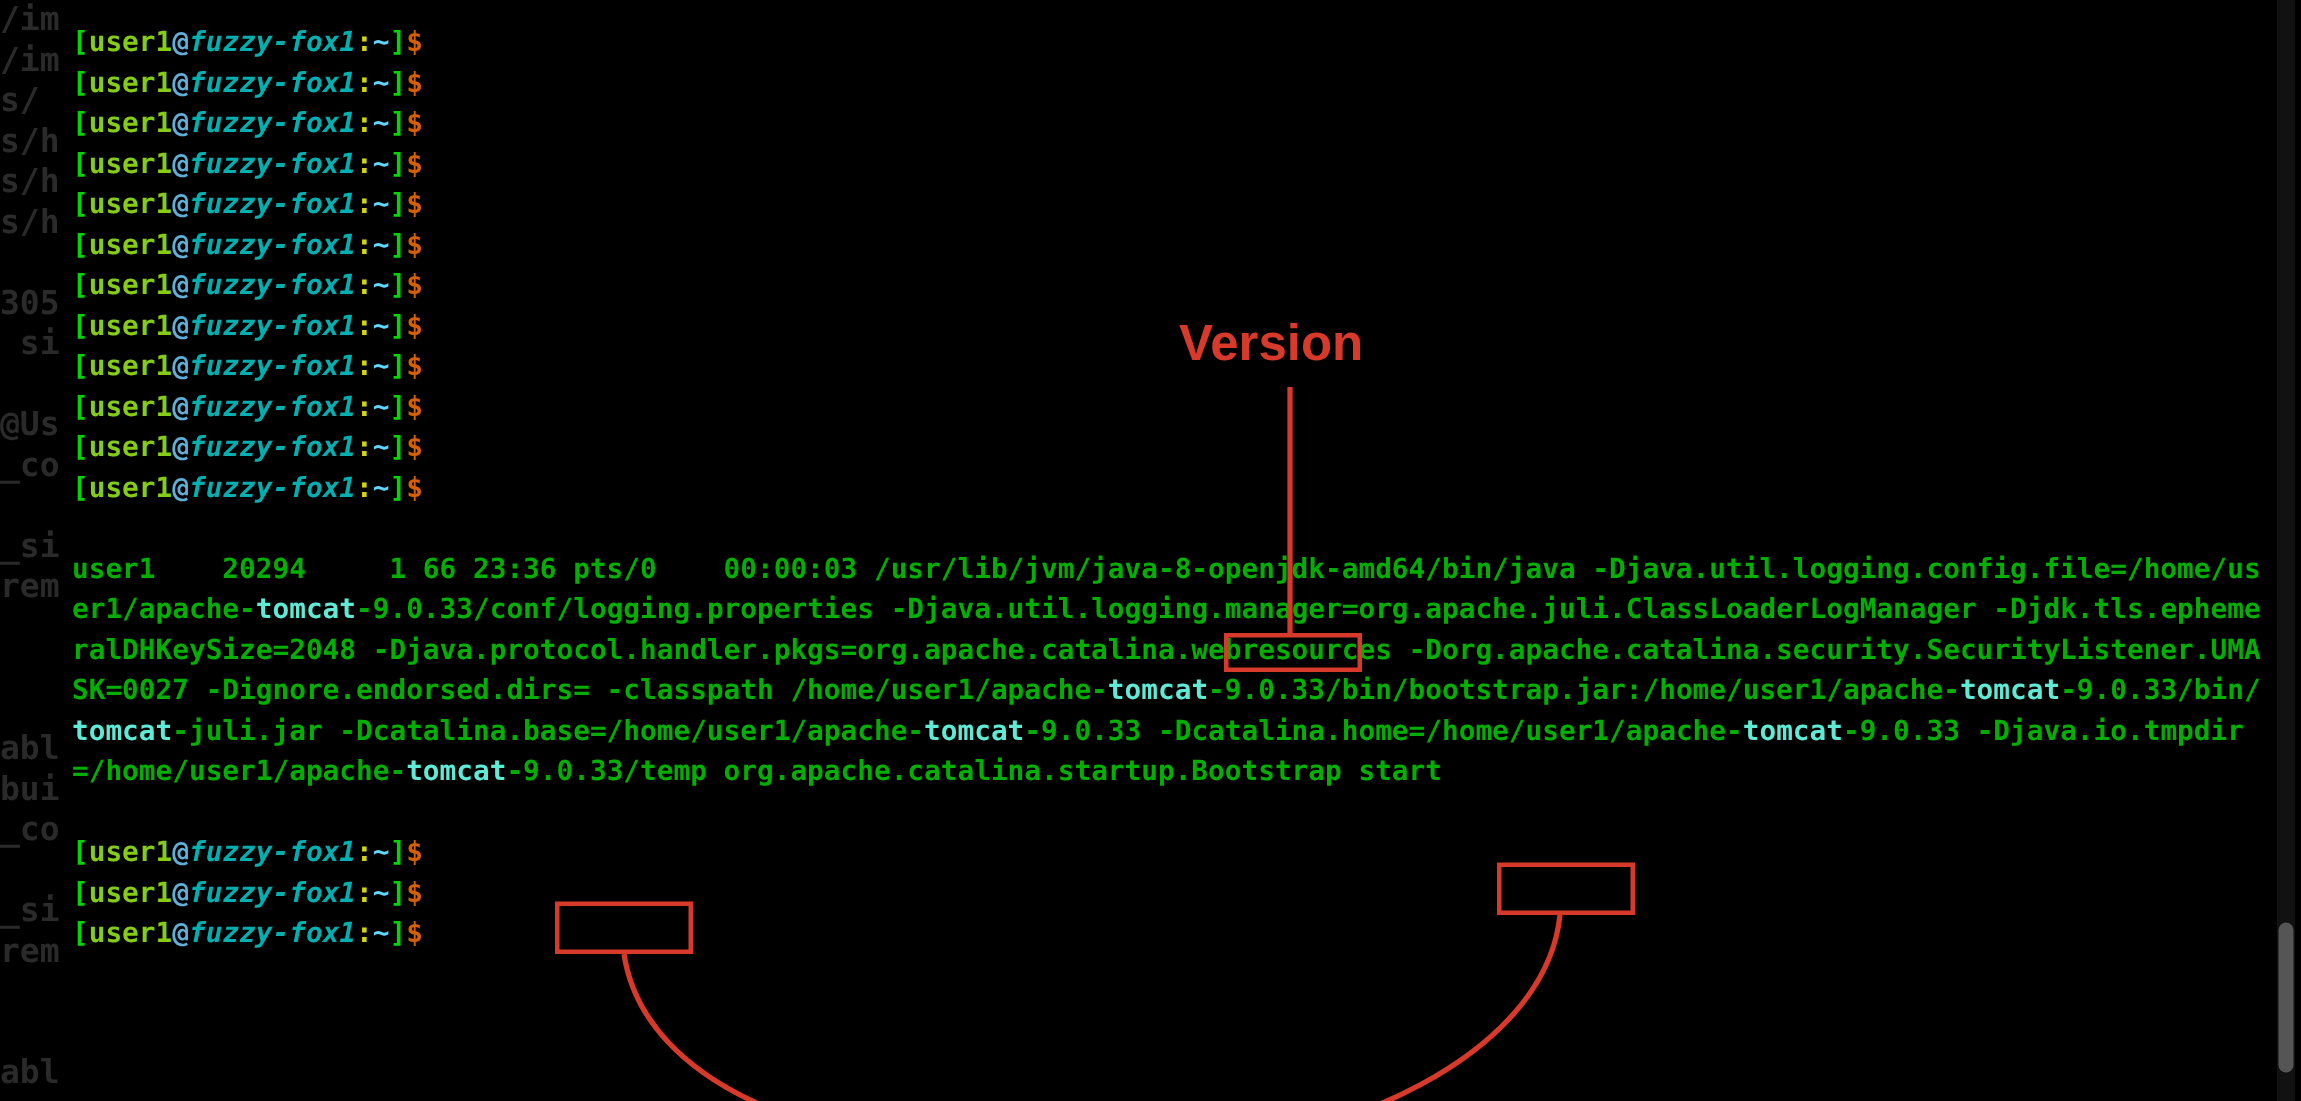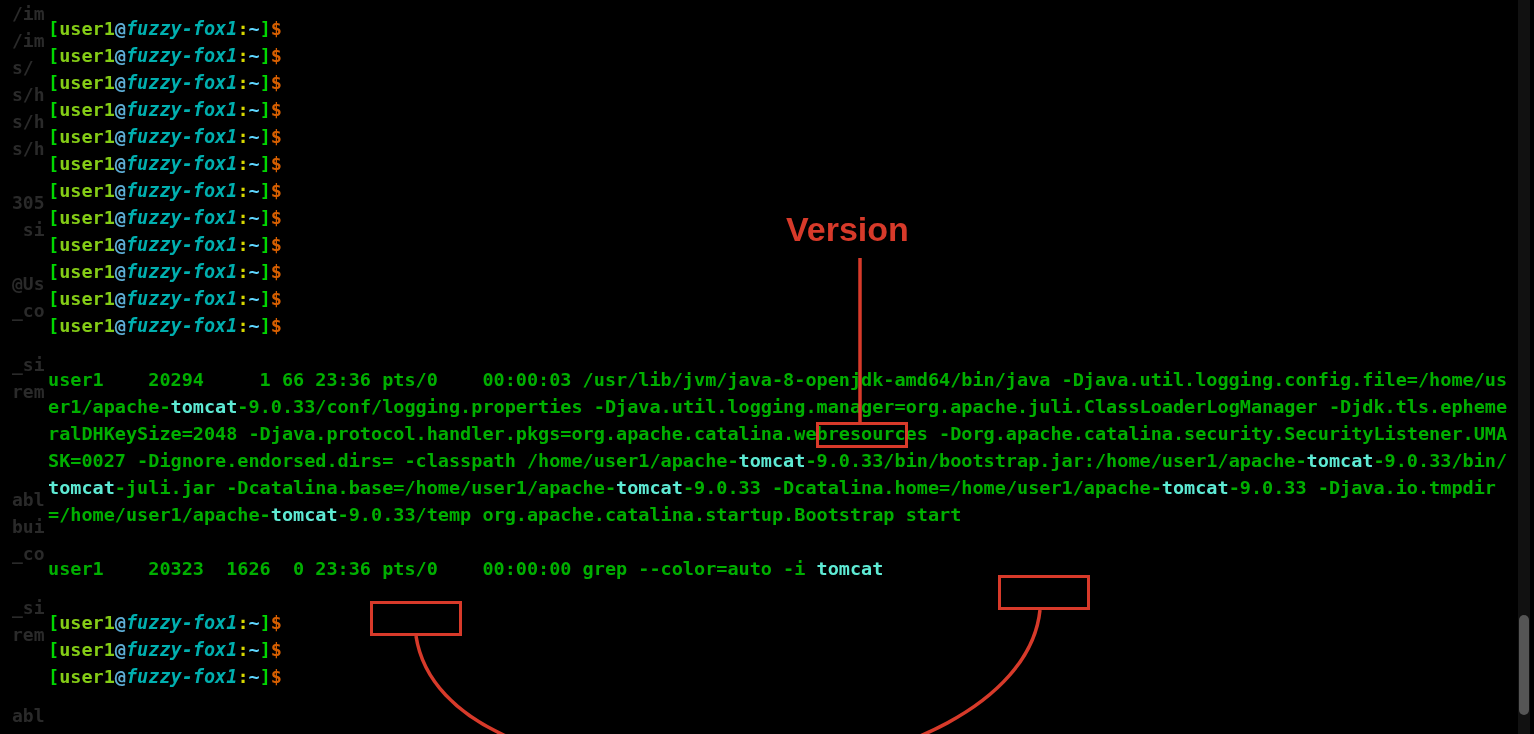--- a/index.html
+++ b/index.html
@@ -9,26 +9,26 @@
     font-size: 18.5px;
     font-weight: bold;
     line-height: 27px;
     width: 1534px;
     height: 734px;
     overflow: hidden;
     position: relative;
   }
   .left-strip {
     position: absolute;
-    left: 12px; top: 0;
+    left: 0; top: 0;
     width: 48px;
     height: 100%;
     background: #000;
     color: #2a2a2a;
-    font-size: 18px;
+    font-size: 22px;
     overflow: hidden;
     white-space: pre;
   }
   .terminal {
     position: absolute;
     left: 48px;
     top: -12px;
     right: 20px;
     bottom: 0;
     background: #000;
@@ -119,21 +119,20 @@
 
 _si
 rem
 
 
 abl</span></div>
 
 <div class="terminal">
 <div id="prompts-before"><div><span class="br">[</span><span class="u">user1</span><span class="at">@</span><span class="h">fuzzy-fox1</span><span class="c">:</span><span class="p">~</span><span class="br">]</span><span class="d">$</span></div><div><span class="br">[</span><span class="u">user1</span><span class="at">@</span><span class="h">fuzzy-fox1</span><span class="c">:</span><span class="p">~</span><span class="br">]</span><span class="d">$</span></div><div><span class="br">[</span><span class="u">user1</span><span class="at">@</span><span class="h">fuzzy-fox1</span><span class="c">:</span><span class="p">~</span><span class="br">]</span><span class="d">$</span></div><div><span class="br">[</span><span class="u">user1</span><span class="at">@</span><span class="h">fuzzy-fox1</span><span class="c">:</span><span class="p">~</span><span class="br">]</span><span class="d">$</span></div><div><span class="br">[</span><span class="u">user1</span><span class="at">@</span><span class="h">fuzzy-fox1</span><span class="c">:</span><span class="p">~</span><span class="br">]</span><span class="d">$</span></div><div><span class="br">[</span><span class="u">user1</span><span class="at">@</span><span class="h">fuzzy-fox1</span><span class="c">:</span><span class="p">~</span><span class="br">]</span><span class="d">$</span></div><div><span class="br">[</span><span class="u">user1</span><span class="at">@</span><span class="h">fuzzy-fox1</span><span class="c">:</span><span class="p">~</span><span class="br">]</span><span class="d">$</span></div><div><span class="br">[</span><span class="u">user1</span><span class="at">@</span><span class="h">fuzzy-fox1</span><span class="c">:</span><span class="p">~</span><span class="br">]</span><span class="d">$</span></div><div><span class="br">[</span><span class="u">user1</span><span class="at">@</span><span class="h">fuzzy-fox1</span><span class="c">:</span><span class="p">~</span><span class="br">]</span><span class="d">$</span></div><div><span class="br">[</span><span class="u">user1</span><span class="at">@</span><span class="h">fuzzy-fox1</span><span class="c">:</span><span class="p">~</span><span class="br">]</span><span class="d">$</span></div><div><span class="br">[</span><span class="u">user1</span><span class="at">@</span><span class="h">fuzzy-fox1</span><span class="c">:</span><span class="p">~</span><span class="br">]</span><span class="d">$</span></div><div><span class="br">[</span><span class="u">user1</span><span class="at">@</span><span class="h">fuzzy-fox1</span><span class="c">:</span><span class="p">~</span><span class="br">]</span><span class="d">$</span></div></div>
 <div class="out"><span>user1    20294     1 66 23:36 pts/0    00:00:03 /usr/lib/jvm/java-8-openjdk-amd64/bin/java -Djava.util.logging.config.file=/home/user1/apache-</span><span class="hl">tomcat</span><span>-9.0.33/conf/logging.properties -Djava.util.logging.manager=org.apache.juli.ClassLoaderLogManager -Djdk.tls.ephemeralDHKeySize=2048 -Djava.protocol.handler.pkgs=org.apache.catalina.webresources -Dorg.apache.catalina.security.SecurityListener.UMASK=0027 -Dignore.endorsed.dirs= -classpath /home/user1/apache-</span><span class="hl">tomcat</span><span>-9.0.33/bin/bootstrap.jar:/home/user1/apache-</span><span class="hl">tomcat</span><span>-9.0.33/bin/</span><span class="hl">tomcat</span><span>-juli.jar -Dcatalina.base=/home/user1/apache-</span><span class="hl">tomcat</span><span>-9.0.33 -Dcatalina.home=/home/user1/apache-</span><span class="hl">tomcat</span><span>-9.0.33 -Djava.io.tmpdir=/home/user1/apache-</span><span class="hl">tomcat</span><span>-9.0.33/temp org.apache.catalina.startup.Bootstrap start</span></div>
-<div class="out"><span>user1    20323  1626  0 23:36 pts/0    00:00:00 grep --color=auto -i </span><span class="hl">tomcat</span></div>
 <div id="prompts-after"><div><span class="br">[</span><span class="u">user1</span><span class="at">@</span><span class="h">fuzzy-fox1</span><span class="c">:</span><span class="p">~</span><span class="br">]</span><span class="d">$</span></div><div><span class="br">[</span><span class="u">user1</span><span class="at">@</span><span class="h">fuzzy-fox1</span><span class="c">:</span><span class="p">~</span><span class="br">]</span><span class="d">$</span></div><div><span class="br">[</span><span class="u">user1</span><span class="at">@</span><span class="h">fuzzy-fox1</span><span class="c">:</span><span class="p">~</span><span class="br">]</span><span class="d">$</span></div></div>
 </div>
 
 <div class="scrollbar">
   <div class="scrollbar-thumb"></div>
 </div>
 
 <div class="annotation-layer">
   <div class="ann-text" style="left:786px; top:168px;">Version</div>
   <div class="ann-text" style="left:650px; top:692px;">Version</div>

